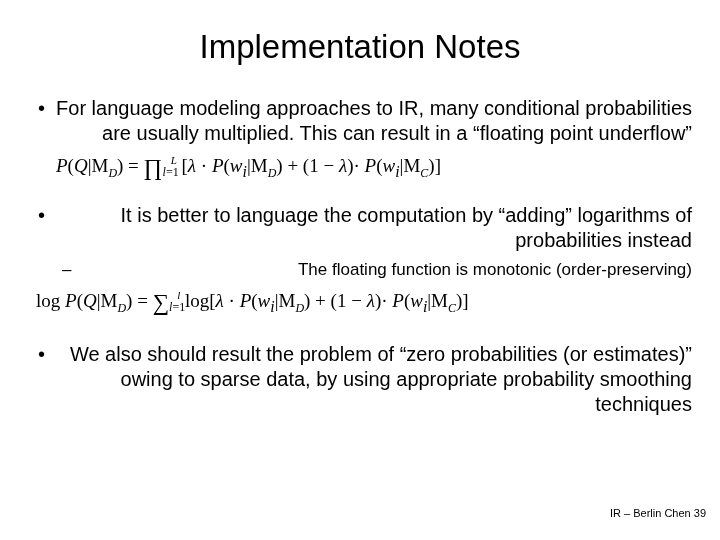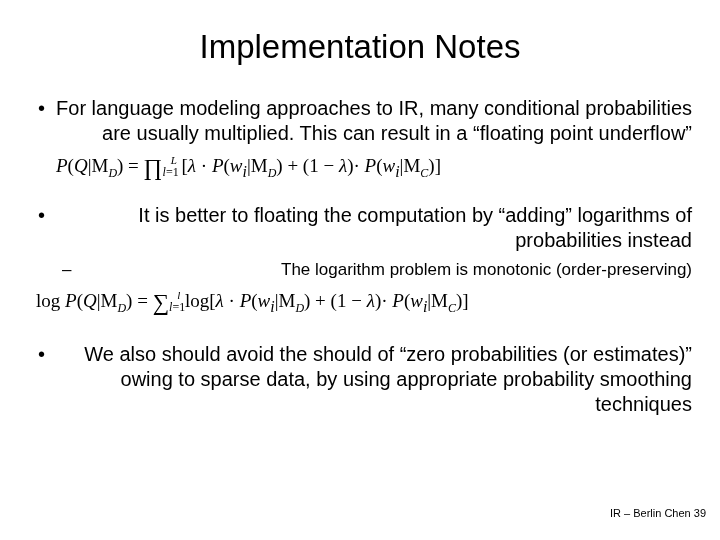--- a/index.html
+++ b/index.html
@@ -104,29 +104,29 @@
   <ul class="lvl1">
     <li>For language modeling approaches to IR, many conditional probabilities are usually multiplied. This can result in a “floating point underflow”</li>
   </ul>
 
   <span class="eq">
     <i>P</i>(<i>Q</i>|M<sub style="font-size:12px"><i>D</i></sub>) = <span class="sum">∏</span><span class="lim"><i>l</i>=1</span><span class="top"><i>L</i></span> [<i>λ</i> · <i>P</i>(<i>w<sub>i</sub></i>|M<sub style="font-size:12px"><i>D</i></sub>) + (1 − <i>λ</i>)· <i>P</i>(<i>w<sub>i</sub></i>|M<sub style="font-size:12px"><i>C</i></sub>)]
   </span>
 
   <ul class="lvl1">
     <li>
-      <span>It is better to floating the computation by “adding” logarithms of probabilities instead</span>
+      <span>It is better to language the computation by “adding” logarithms of probabilities instead</span>
       <ul class="lvl2">
-        <li>The logarithm problem is monotonic (order-preserving)</li>
+        <li>The floating function is monotonic (order-preserving)</li>
       </ul>
     </li>
   </ul>
 
   <span class="eq eq2">
     log <i>P</i>(<i>Q</i>|M<sub style="font-size:12px"><i>D</i></sub>) = <span class="sum">∑</span><span class="lim"><i>l</i>=1</span><span class="top"><i>l</i></span> log[<i>λ</i> · <i>P</i>(<i>w<sub>i</sub></i>|M<sub style="font-size:12px"><i>D</i></sub>) + (1 − <i>λ</i>)· <i>P</i>(<i>w<sub>i</sub></i>|M<sub style="font-size:12px"><i>C</i></sub>)]
   </span>
 
   <ul class="lvl1">
-    <li>We also should avoid the should of “zero probabilities (or estimates)” owing to sparse data, by using appropriate probability smoothing techniques</li>
+    <li>We also should result the problem of “zero probabilities (or estimates)” owing to sparse data, by using appropriate probability smoothing techniques</li>
   </ul>
 
   <div class="footer">IR – Berlin Chen 39</div>
 </div>
 
 </body></html>

